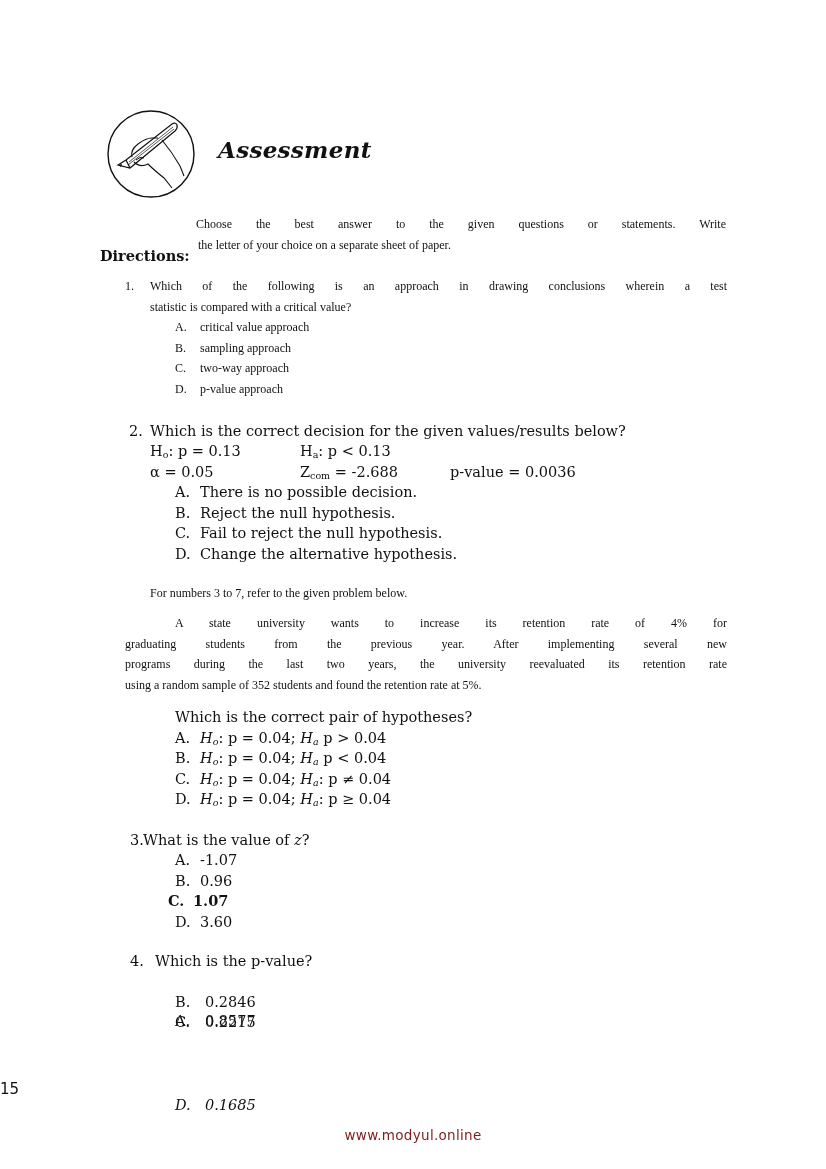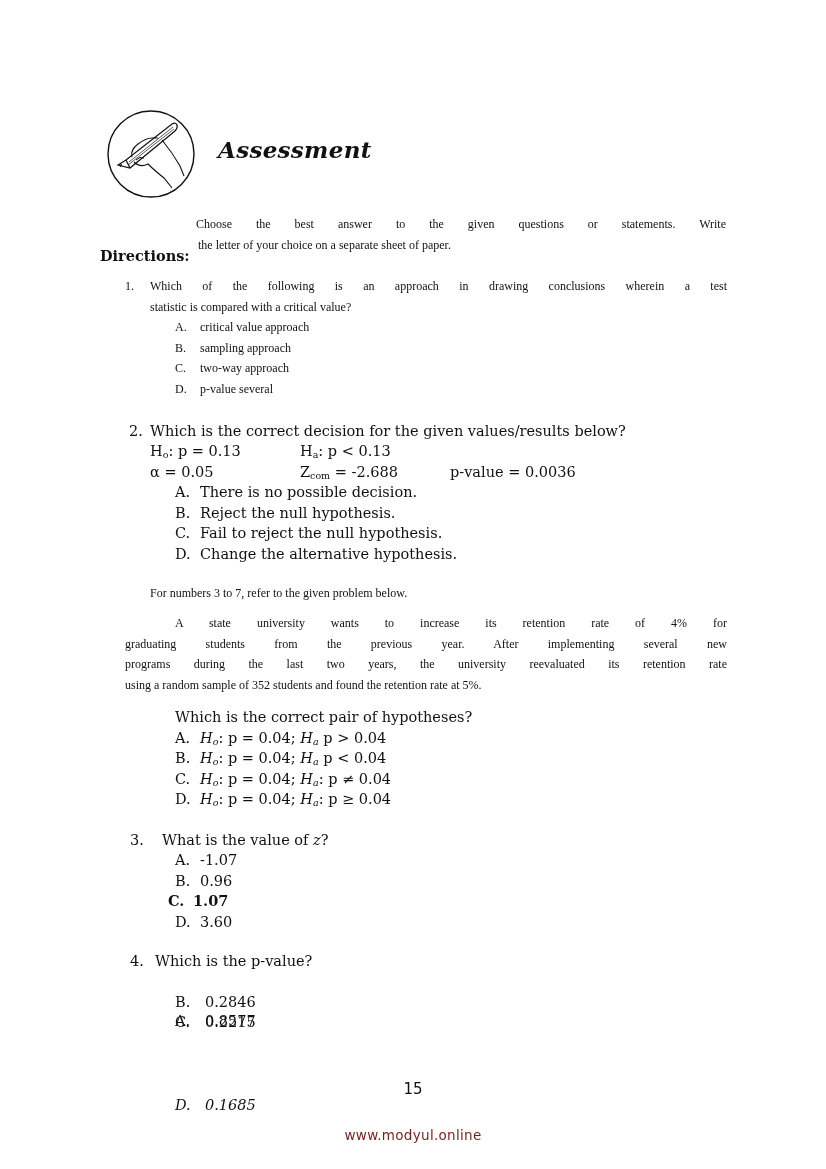--- a/index.html
+++ b/index.html
@@ -12,21 +12,21 @@
   #title { left: 218px; top: 136px; font-family: "DejaVu Serif", serif; font-weight: bold;
            font-style: italic; font-size: 23px; letter-spacing: 0.3px; }
   #dir-label { left: 100px; top: 215px; font-weight: bold; font-family: "DejaVu Serif", serif; font-size: 14.5px; margin-top: 32px; }
   #dir-line1 { left: 196px; top: 214px; width: 530px; text-align: justify; text-align-last: justify; }
   #dir-line2 { left: 198px; top: 235px; }
   .justify { text-align: justify; text-align-last: justify; }
   .opt-letter { display: inline-block; width: 25px; }
   .opt-letter2 { display: inline-block; width: 30px; }
   .sub { font-size: 9.5px; vertical-align: -2px; }
   .ital { font-style: italic; }
-  #page-num { left: 0; width: 826px; top: 1080px; text-align: center; font-family: "DejaVu Sans", sans-serif; font-size: 15px; color: #111; }
+  #page-num { left: 0; width: 826px; top: 1080px; font-family: "DejaVu Sans", sans-serif; font-size: 15px; color: #111; }
   #watermark { left: 0; width: 826px; top: 1127px; text-align: center; font-family: "DejaVu Sans", sans-serif; font-size: 13.5px; color: #7f1d1d; letter-spacing: 0.3px; }
 </style>
 </head>
 <body>
 
 <div id="icon" class="abs">
   <svg width="90" height="88" viewBox="0 0 90 88">
     <circle cx="45" cy="44" r="43" fill="#fff" stroke="#111" stroke-width="1.4"></circle>
 
     <path d="M12 55 L20 50 L66 14 Q70 12 71 15 Q72 18 69 21 L24 58 Z" fill="#fff" stroke="#111" stroke-width="1.2"></path>
@@ -45,21 +45,21 @@
 <div id="dir-label" class="abs">Directions:</div>
 <div id="dir-line1" class="abs serif2 txt">Choose the best answer to the given questions or statements. Write</div>
 <div id="dir-line2" class="abs serif2 txt">the letter of your choice on a separate sheet of paper.</div>
 
 <div class="abs serif2 txt" style="left:125px; top:276px;">1.</div>
 <div class="abs serif2 txt justify" style="left:150px; top:276px; width:577px;">Which of the following is an approach in drawing conclusions wherein a test</div>
 <div class="abs serif2 txt" style="left:150px; top:297px;">statistic is compared with a critical value?</div>
 <div class="abs serif2 txt" style="left:175px; top:317px;"><span class="opt-letter">A.</span><span>critical value approach</span></div>
 <div class="abs serif2 txt" style="left:175px; top:338px;"><span class="opt-letter">B.</span><span>sampling approach</span></div>
 <div class="abs serif2 txt" style="left:175px; top:358px;"><span class="opt-letter">C.</span><span>two-way approach</span></div>
-<div class="abs serif2 txt" style="left:175px; top:379px;"><span class="opt-letter">D.</span><span>p-value several</span></div>
+<div class="abs serif2 txt" style="left:175px; top:379px;"><span class="opt-letter">D.</span><span>p-value approach</span></div>
 
 <div class="abs txt" style="left:129px; top:421px;">2.</div>
 <div class="abs txt" style="left:150px; top:421px;">Which is the correct decision for the given values/results below?</div>
 <div class="abs txt" style="left:150px; top:441px;"><span>H</span><span class="sub">o</span><span>: p = 0.13</span></div>
 <div class="abs txt" style="left:300px; top:441px;"><span>H</span><span class="sub">a</span><span>: p &lt; 0.13</span></div>
 <div class="abs txt" style="left:150px; top:462px;">α = 0.05</div>
 <div class="abs txt" style="left:300px; top:462px;"><span>Z</span><span class="sub">com</span><span> = -2.688</span></div>
 <div class="abs txt" style="left:450px; top:462px;">p-value = 0.0036</div>
 <div class="abs txt" style="left:175px; top:482px;"><span class="opt-letter">A.</span><span>There is no possible decision.</span></div>
 <div class="abs txt" style="left:175px; top:503px;"><span class="opt-letter">B.</span><span>Reject the null hypothesis.</span></div>
@@ -72,21 +72,21 @@
 <div class="abs serif2 txt justify" style="left:125px; top:654px; width:602px;">programs during the last two years, the university reevaluated its retention rate</div>
 <div class="abs serif2 txt" style="left:125px; top:675px;">using a random sample of 352 students and found the retention rate at 5%.</div>
 
 <div class="abs txt" style="left:175px; top:707px;">Which is the correct pair of hypotheses?</div>
 <div class="abs txt" style="left:175px; top:728px;"><span class="opt-letter">A.</span><span class="ital">H</span><span class="sub ital">o</span><span>:  p = 0.04; </span><span class="ital">H</span><span class="sub ital">a</span><span>  p &gt; 0.04</span></div>
 <div class="abs txt" style="left:175px; top:748px;"><span class="opt-letter">B.</span><span class="ital">H</span><span class="sub ital">o</span><span>:  p = 0.04; </span><span class="ital">H</span><span class="sub ital">a</span><span> p &lt; 0.04</span></div>
 <div class="abs txt" style="left:175px; top:769px;"><span class="opt-letter">C.</span><span class="ital">H</span><span class="sub ital">o</span><span>:  p = 0.04; </span><span class="ital">H</span><span class="sub ital">a</span><span>: p ≠ 0.04</span></div>
 <div class="abs txt" style="left:175px; top:789px;"><span class="opt-letter">D.</span><span class="ital">H</span><span class="sub ital">o</span><span>:  p = 0.04; </span><span class="ital">H</span><span class="sub ital">a</span><span>: p ≥ 0.04</span></div>
 
 <div class="abs txt" style="left:130px; top:830px;">3.</div>
-<div class="abs txt" style="left:162px; top:830px;"><span>What is the value of </span><span class="ital">z</span><span>?</span></div>
+<div class="abs txt" style="left:143px; top:830px;"><span>What is the value of </span><span class="ital">z</span><span>?</span></div>
 <div class="abs txt" style="left:175px; top:850px;"><span class="opt-letter">A.</span><span>-1.07</span></div>
 <div class="abs txt" style="left:175px; top:871px;"><span class="opt-letter">B.</span><span>0.96</span></div>
 <div class="abs txt" style="left:168px; top:891px;font-weight:bold;"><span class="opt-letter">C.</span><span>1.07</span></div>
 <div class="abs txt" style="left:175px; top:912px;"><span class="opt-letter">D.</span><span>3.60</span></div>
 
 <div class="abs txt" style="left:130px; top:951px;">4.</div>
 <div class="abs txt" style="left:155px; top:951px;">Which is the p-value?</div>
 <div class="abs txt" style="left:175px; top:971px;margin-top:40px;"><span class="opt-letter2">A.</span><span>0.8577</span></div>
 <div class="abs txt" style="left:175px; top:992px;"><span class="opt-letter2">B.</span><span>0.2846</span></div>
 <div class="abs txt" style="left:175px; top:1012px;"><span class="opt-letter2">C.</span><span>0.2215</span></div>

